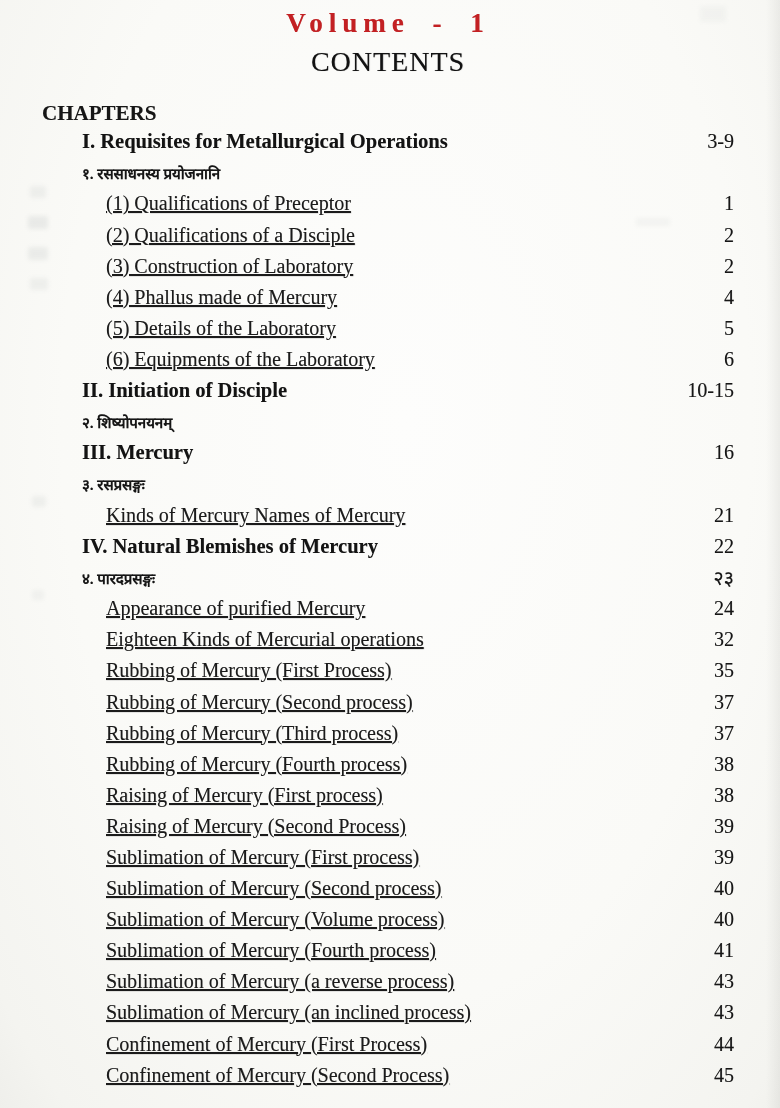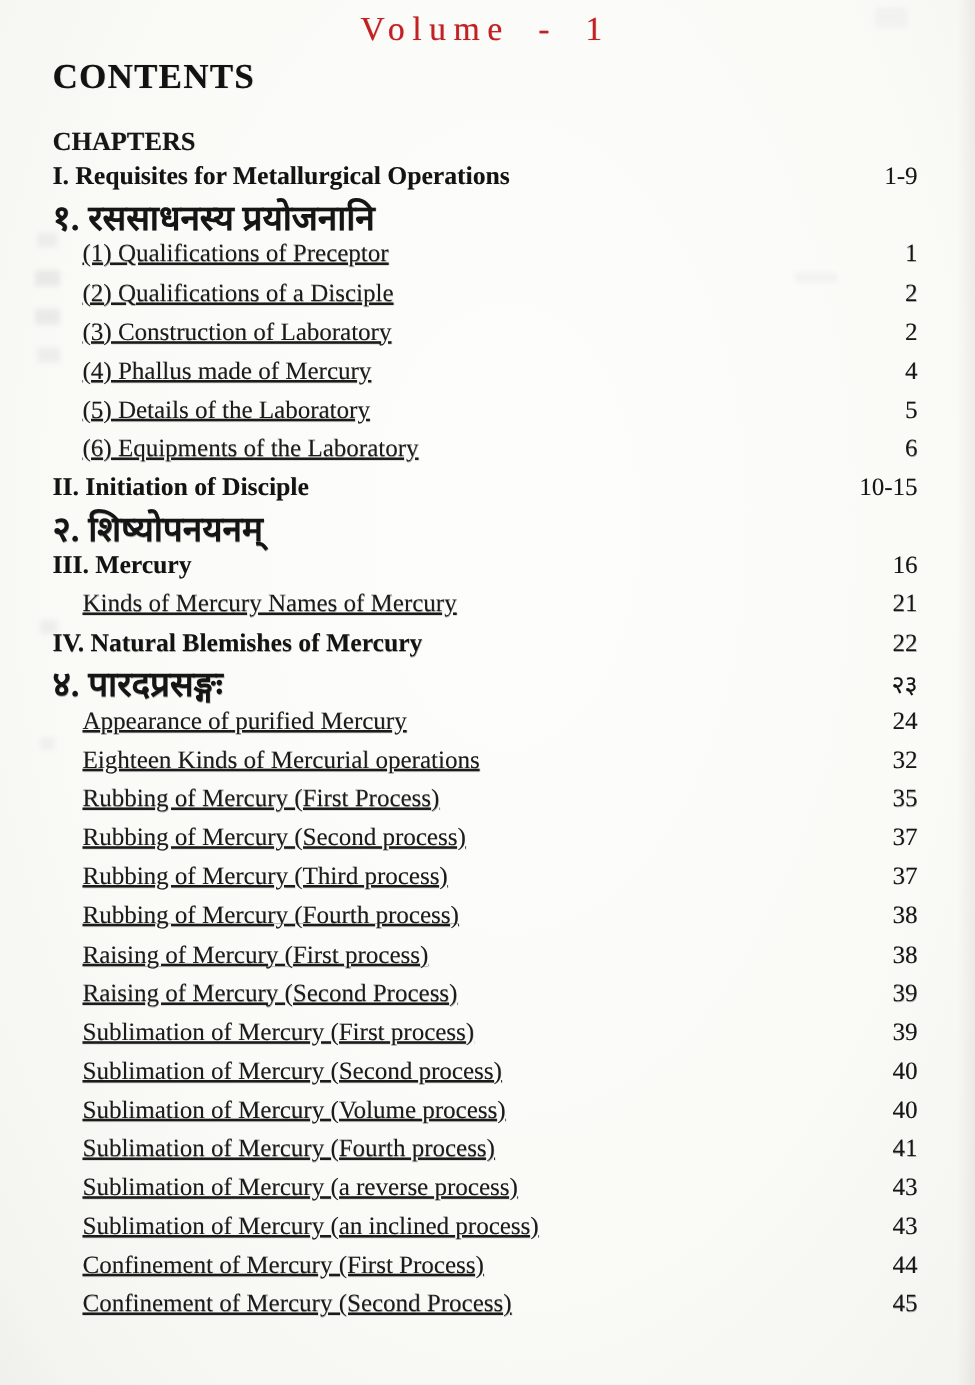--- a/index.html
+++ b/index.html
@@ -20,30 +20,31 @@
   }
   .content {
     position: absolute;
     top: 0; left: 0; right: 0; bottom: 0;
     padding: 6px 46px 0 42px;
     box-sizing: border-box;
   }
   .volume-title {
     text-align: center;
     font-size: 27px;
-    font-weight: normal;
+    font-weight: bold;
     letter-spacing: 6px;
     word-spacing: 10px;
     height: 36px;
     line-height: 34px;
     text-shadow: 0.3px 0.3px 0.6px rgba(160,20,20,0.45);
   }
   .contents-title {
+    text-align: center;
     font-size: 28px;
-    font-weight: bold;
+    font-weight: normal;
     letter-spacing: 1px;
     height: 40px;
     line-height: 40px;
     color: #121212;
     text-shadow: 0.4px 0.4px 0.7px rgba(0,0,0,0.40);
   }
   .chapters-label {
     font-size: 21px;
     font-weight: bold;
     height: 30px;
@@ -57,20 +58,21 @@
     margin: 0;
     padding: 0;
   }
   li.toc-row {
     display: flex;
     justify-content: space-between;
     align-items: center;
     height: 31.1px;
     font-size: 20px;
     text-shadow: 0.3px 0.3px 0.5px rgba(0,0,0,0.32);
+    margin-left: 40px;
   }
   li.toc-row .label { 
     white-space: nowrap;
     color: #1b1b1b;
   }
   li.toc-row .page {
     white-space: nowrap;
     text-align: right;
     min-width: 58px;
     font-weight: normal;
@@ -78,21 +80,21 @@
   }
   li.toc-row.chapter .label {
     font-weight: bold;
     font-size: 20.5px;
     color: #131313;
   }
   li.toc-row.sanskrit {
     height: 31.3px;
   }
   li.toc-row.sanskrit .label {
-    font-size: 28px;
+    font-size: 15px;
     font-weight: 600;
     color: #151515;
   }
   li.toc-row.sub .label {
     padding-left: 24px;
     text-decoration: underline;
   }
   
   .artifact {
     position: absolute;
@@ -130,21 +132,21 @@
   <span class="artifact a8"></span>
 
   <div class="content">
     <div class="volume-title" style="color: rgb(195, 32, 35);">Volume - 1</div>
     <div class="contents-title">CONTENTS</div>
     <div class="chapters-label">CHAPTERS</div>
 
     <ol class="toc">
   <li class="toc-row chapter">
     <span class="label">I. Requisites for Metallurgical Operations</span>
-    <span class="page">1-9</span>
+    <span class="page">3-9</span>
   </li>
 
   <li class="toc-row sanskrit">
     <span class="label">१. रससाधनस्य प्रयोजनानि</span>
     <span class="page"></span>
   </li>
 
   <li class="toc-row sub">
     <span class="label">(1) Qualifications of Preceptor</span>
     <span class="page">1</span>
@@ -183,20 +185,24 @@
   <li class="toc-row sanskrit">
     <span class="label">२. शिष्योपनयनम्</span>
     <span class="page"></span>
   </li>
 
   <li class="toc-row chapter">
     <span class="label">III. Mercury</span>
     <span class="page">16</span>
   </li>
 
+  <li class="toc-row sanskrit">
+    <span class="label">३. रसप्रसङ्गः</span>
+    <span class="page"></span>
+  </li>
 
   <li class="toc-row sub">
     <span class="label">Kinds of Mercury Names of Mercury</span>
     <span class="page">21</span>
   </li>
 
   <li class="toc-row chapter">
     <span class="label">IV. Natural Blemishes of Mercury</span>
     <span class="page">22</span>
   </li>

